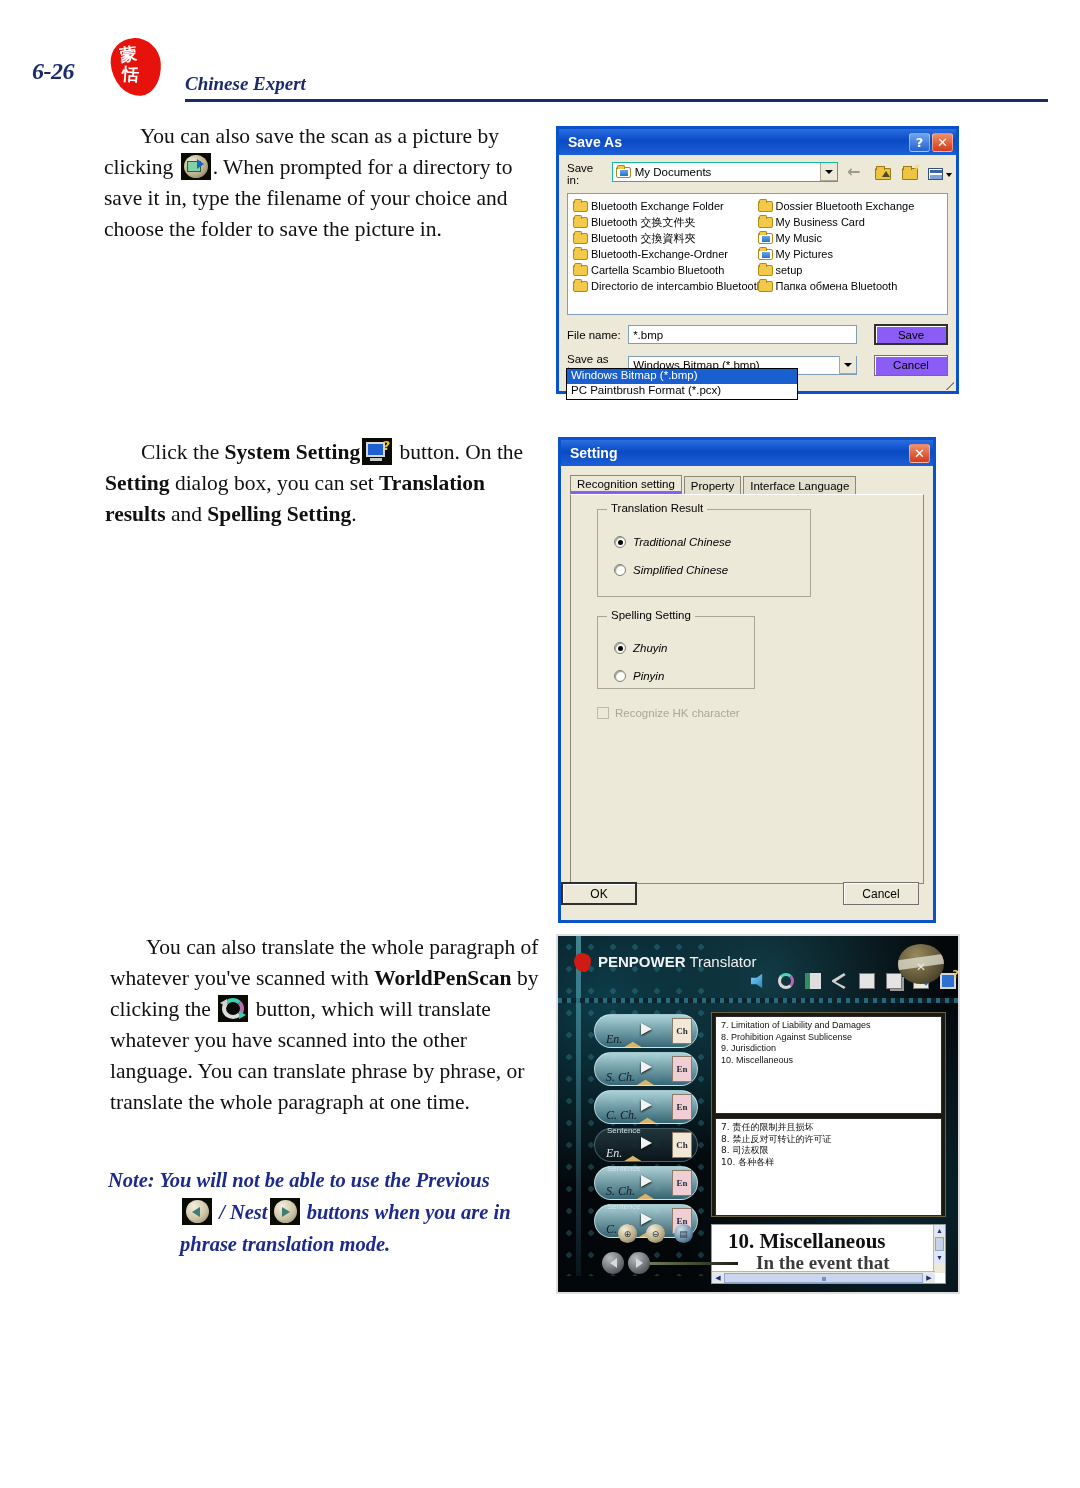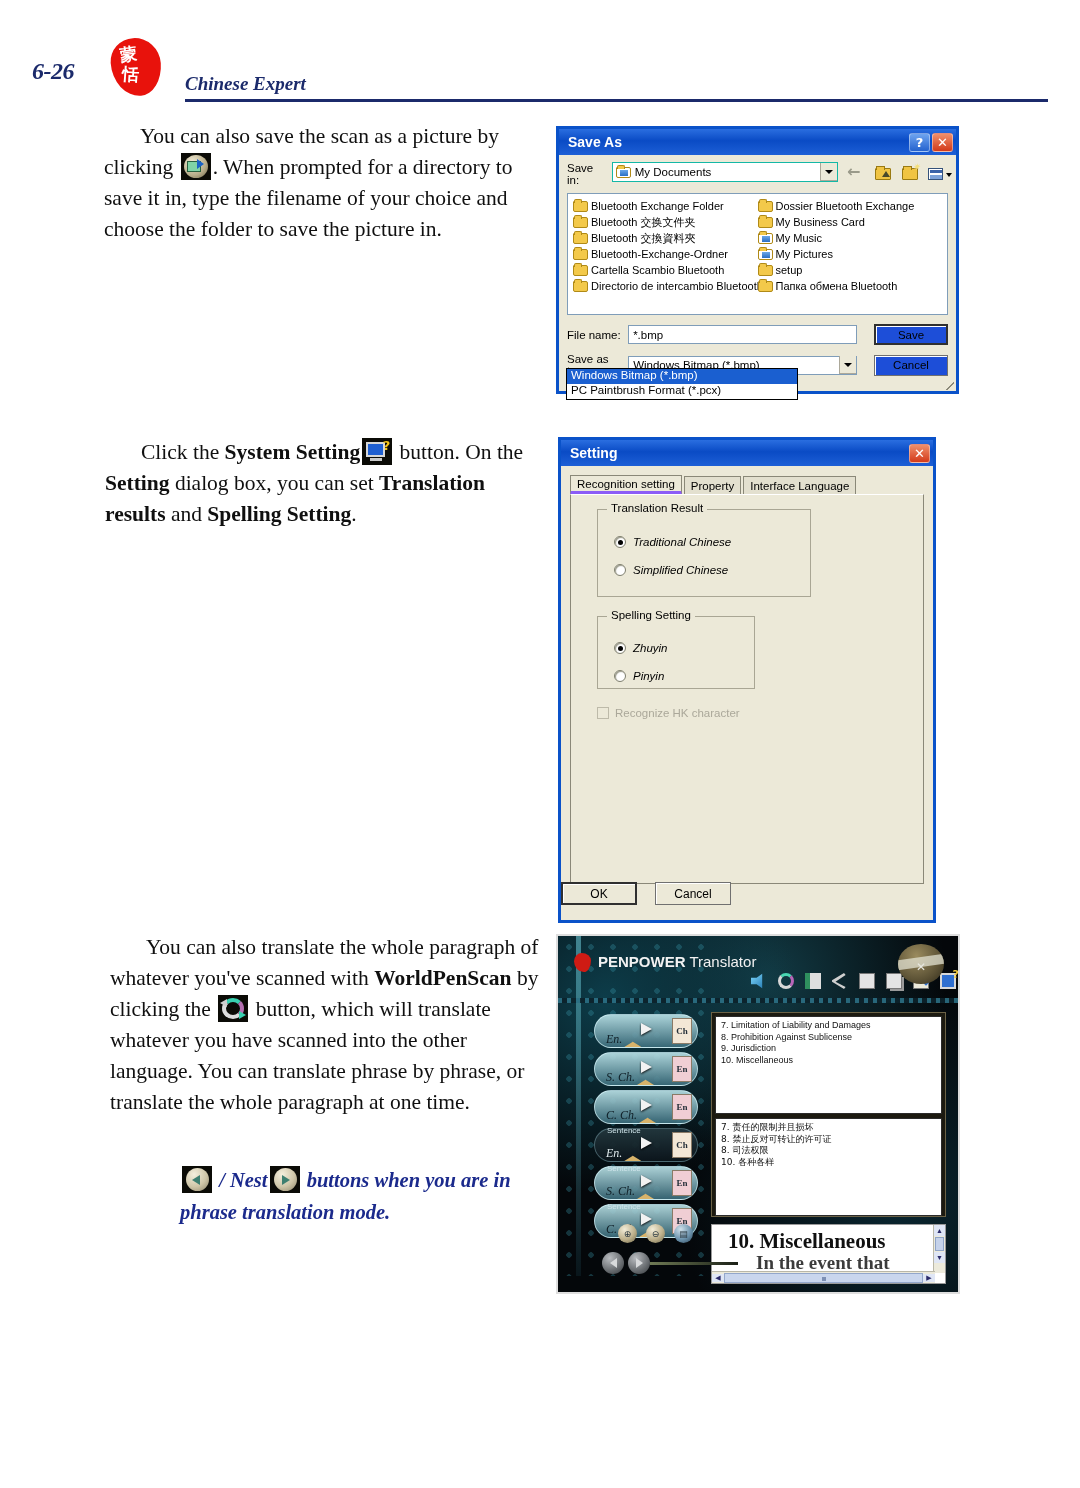--- a/index.html
+++ b/index.html
@@ -233,21 +233,21 @@
   .file-item .mini-folder { margin-right:3px; }
 
   #fn-row { display:flex; align-items:center; margin-top:9px; }
   #fn-label { width:62px; font-size:11.5px; }
   #fn-input {
     width:232px; height:19px; background:#fff; border:1px solid #7f9db9;
     font-size:11.5px; display:flex; align-items:center; padding-left:4px; color:#000;
   }
   .sa-btn {
     width:75px; height:21px; margin-left:17px;
-    background:#1d4ed8; border:1px solid #707070;
+    background:#8b5cf6; border:1px solid #707070;
     box-shadow: inset 1px 1px 0 #fff;
     font-size:11.5px; display:flex; align-items:center; justify-content:center;
     color:#000;
   }
   .sa-btn.default { border:2px solid #303030; }
 
   #st-row { display:flex; align-items:center; margin-top:8px; position:relative; }
   #st-label { width:62px; font-size:11.5px; }
   #st-combo {
     width:232px; height:19px; background:#fff; border:1px solid #7f9db9;
@@ -311,21 +311,21 @@
     content:""; position:absolute; left:3px; top:3px; width:5px; height:5px;
     border-radius:50%; background:#000;
   }
   #hk-row { display:flex; align-items:center; margin-top:18px; font-size:11.5px; color:#aba89a; }
   #hk-row .cbox {
     width:12px; height:12px; background:#ece9d8; border:1px solid #bdbaa9;
     margin-right:6px; flex:none;
   }
   #setting-buttons {
     position:absolute; left:0; bottom:15px; width:100%;
-    display:flex; justify-content:flex-start; padding-right:14px; gap:18px;margin-top:26px;
+    display:flex; justify-content:space-between; padding-right:14px; gap:18px;margin-top:26px;
   }
   .set-btn {
     width:76px; height:23px; background:#ece9d8; border:1px solid #707070;
     box-shadow: inset 1px 1px 0 #fff;
     font-size:12px; display:flex; align-items:center; justify-content:center; color:#000;
   }
   .set-btn.default { border:2px solid #303030; }
 
   
   #penpower {
@@ -518,20 +518,21 @@
 
 <div class="body-text" id="para-2">
   <span class="indent"></span><span>Click the </span><b>System Setting</b><span class="inline-icon ic-sysset"><span class="mon"></span><span class="base"></span><span class="q">?</span></span><span> button. On the </span><b>Setting</b><span> dialog box, you can set </span><b>Translation results</b><span> and </span><b>Spelling Setting</b><span>.</span>
 </div>
 
 <div class="body-text" id="para-3">
   <span class="indent"></span><span>You can also translate the whole paragraph of whatever you've scanned with </span><b>WorldPenScan</b><span> by clicking the </span><span class="inline-icon ic-trans"><span class="ring"></span><span class="tip1"></span><span class="tip2"></span></span><span> button, which will translate whatever you have scanned into the other language. You can translate phrase by phrase, or translate the whole paragraph at one time.</span>
 </div>
 
 <div id="note-block">
+  <span class="note-hang"><i>Note:</i><span> You will not be able to use the </span><b>Previous</b></span>
   <span class="line2"><span class="inline-icon ic-nav"><span class="ball"></span><span class="tri-l"></span></span><span> / </span><b>Nest</b><span class="inline-icon ic-nav"><span class="ball"></span><span class="tri-r"></span></span><span> buttons when you are in phrase translation mode.</span></span>
 </div>
 
 <div id="saveas-dialog">
   <div id="saveas-titlebar">
     <div id="saveas-title">Save As</div>
     <div class="tb-btn tb-help">?</div>
     <div class="tb-btn tb-close">✕</div>
   </div>
   <div id="saveas-body">

